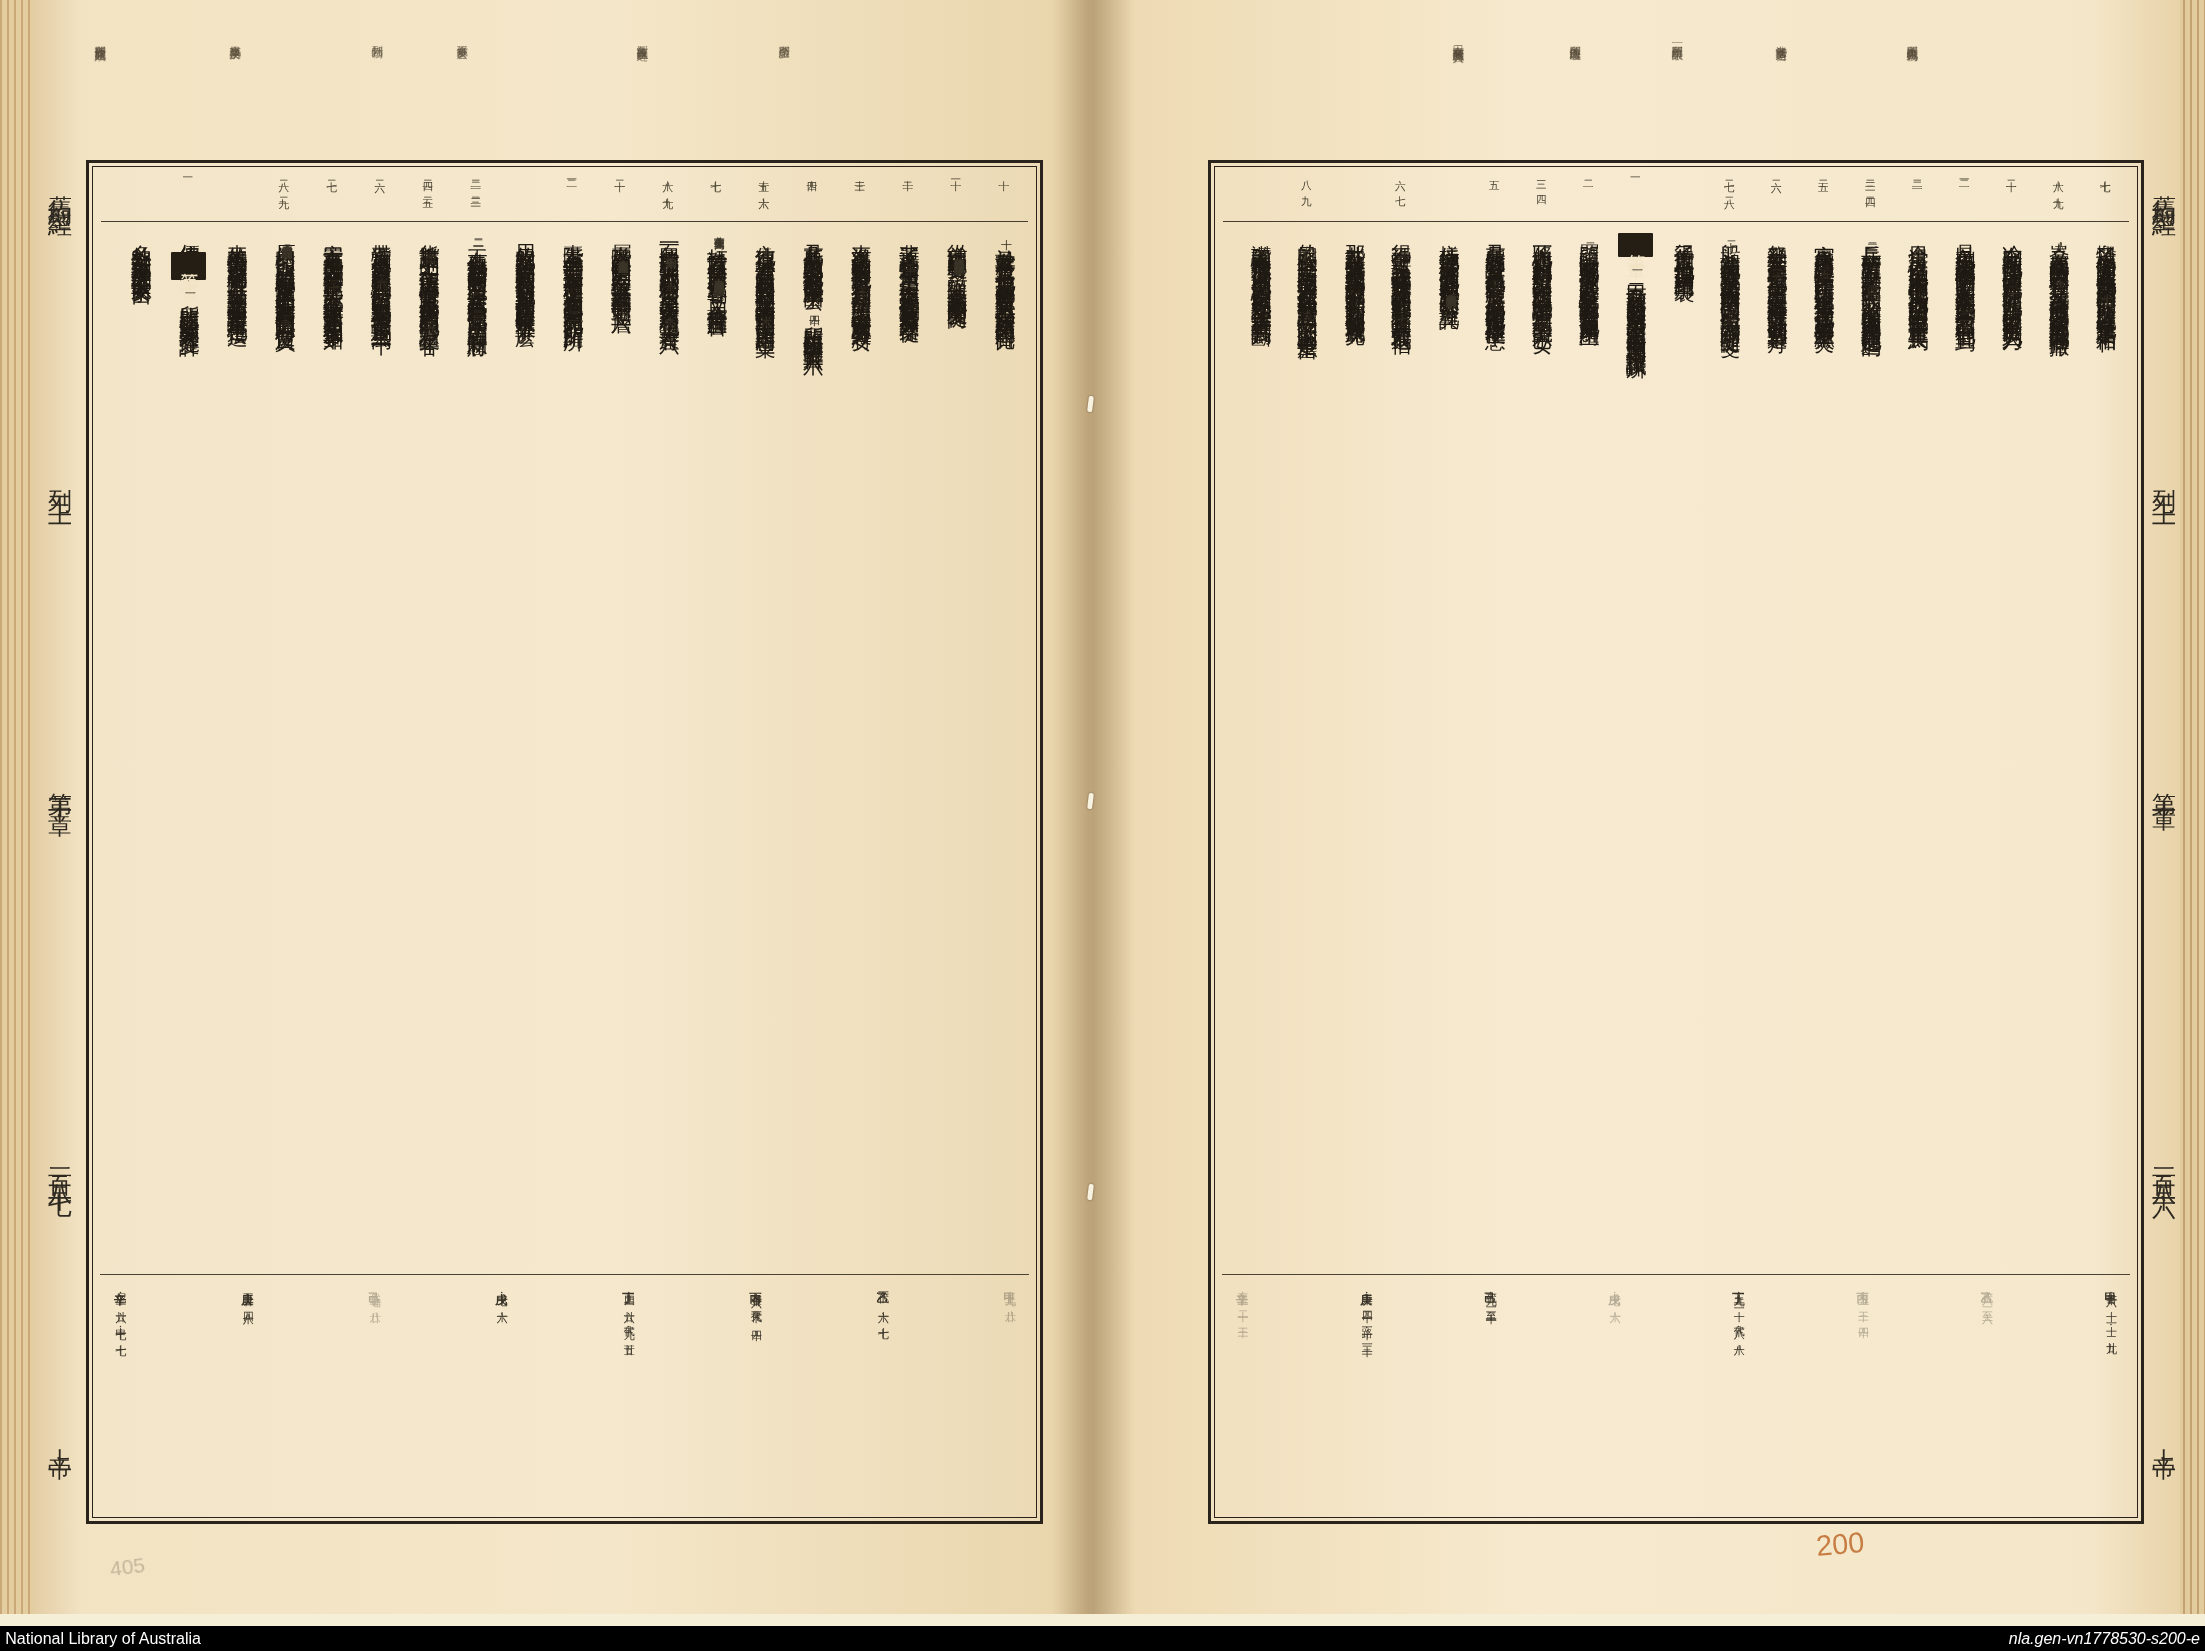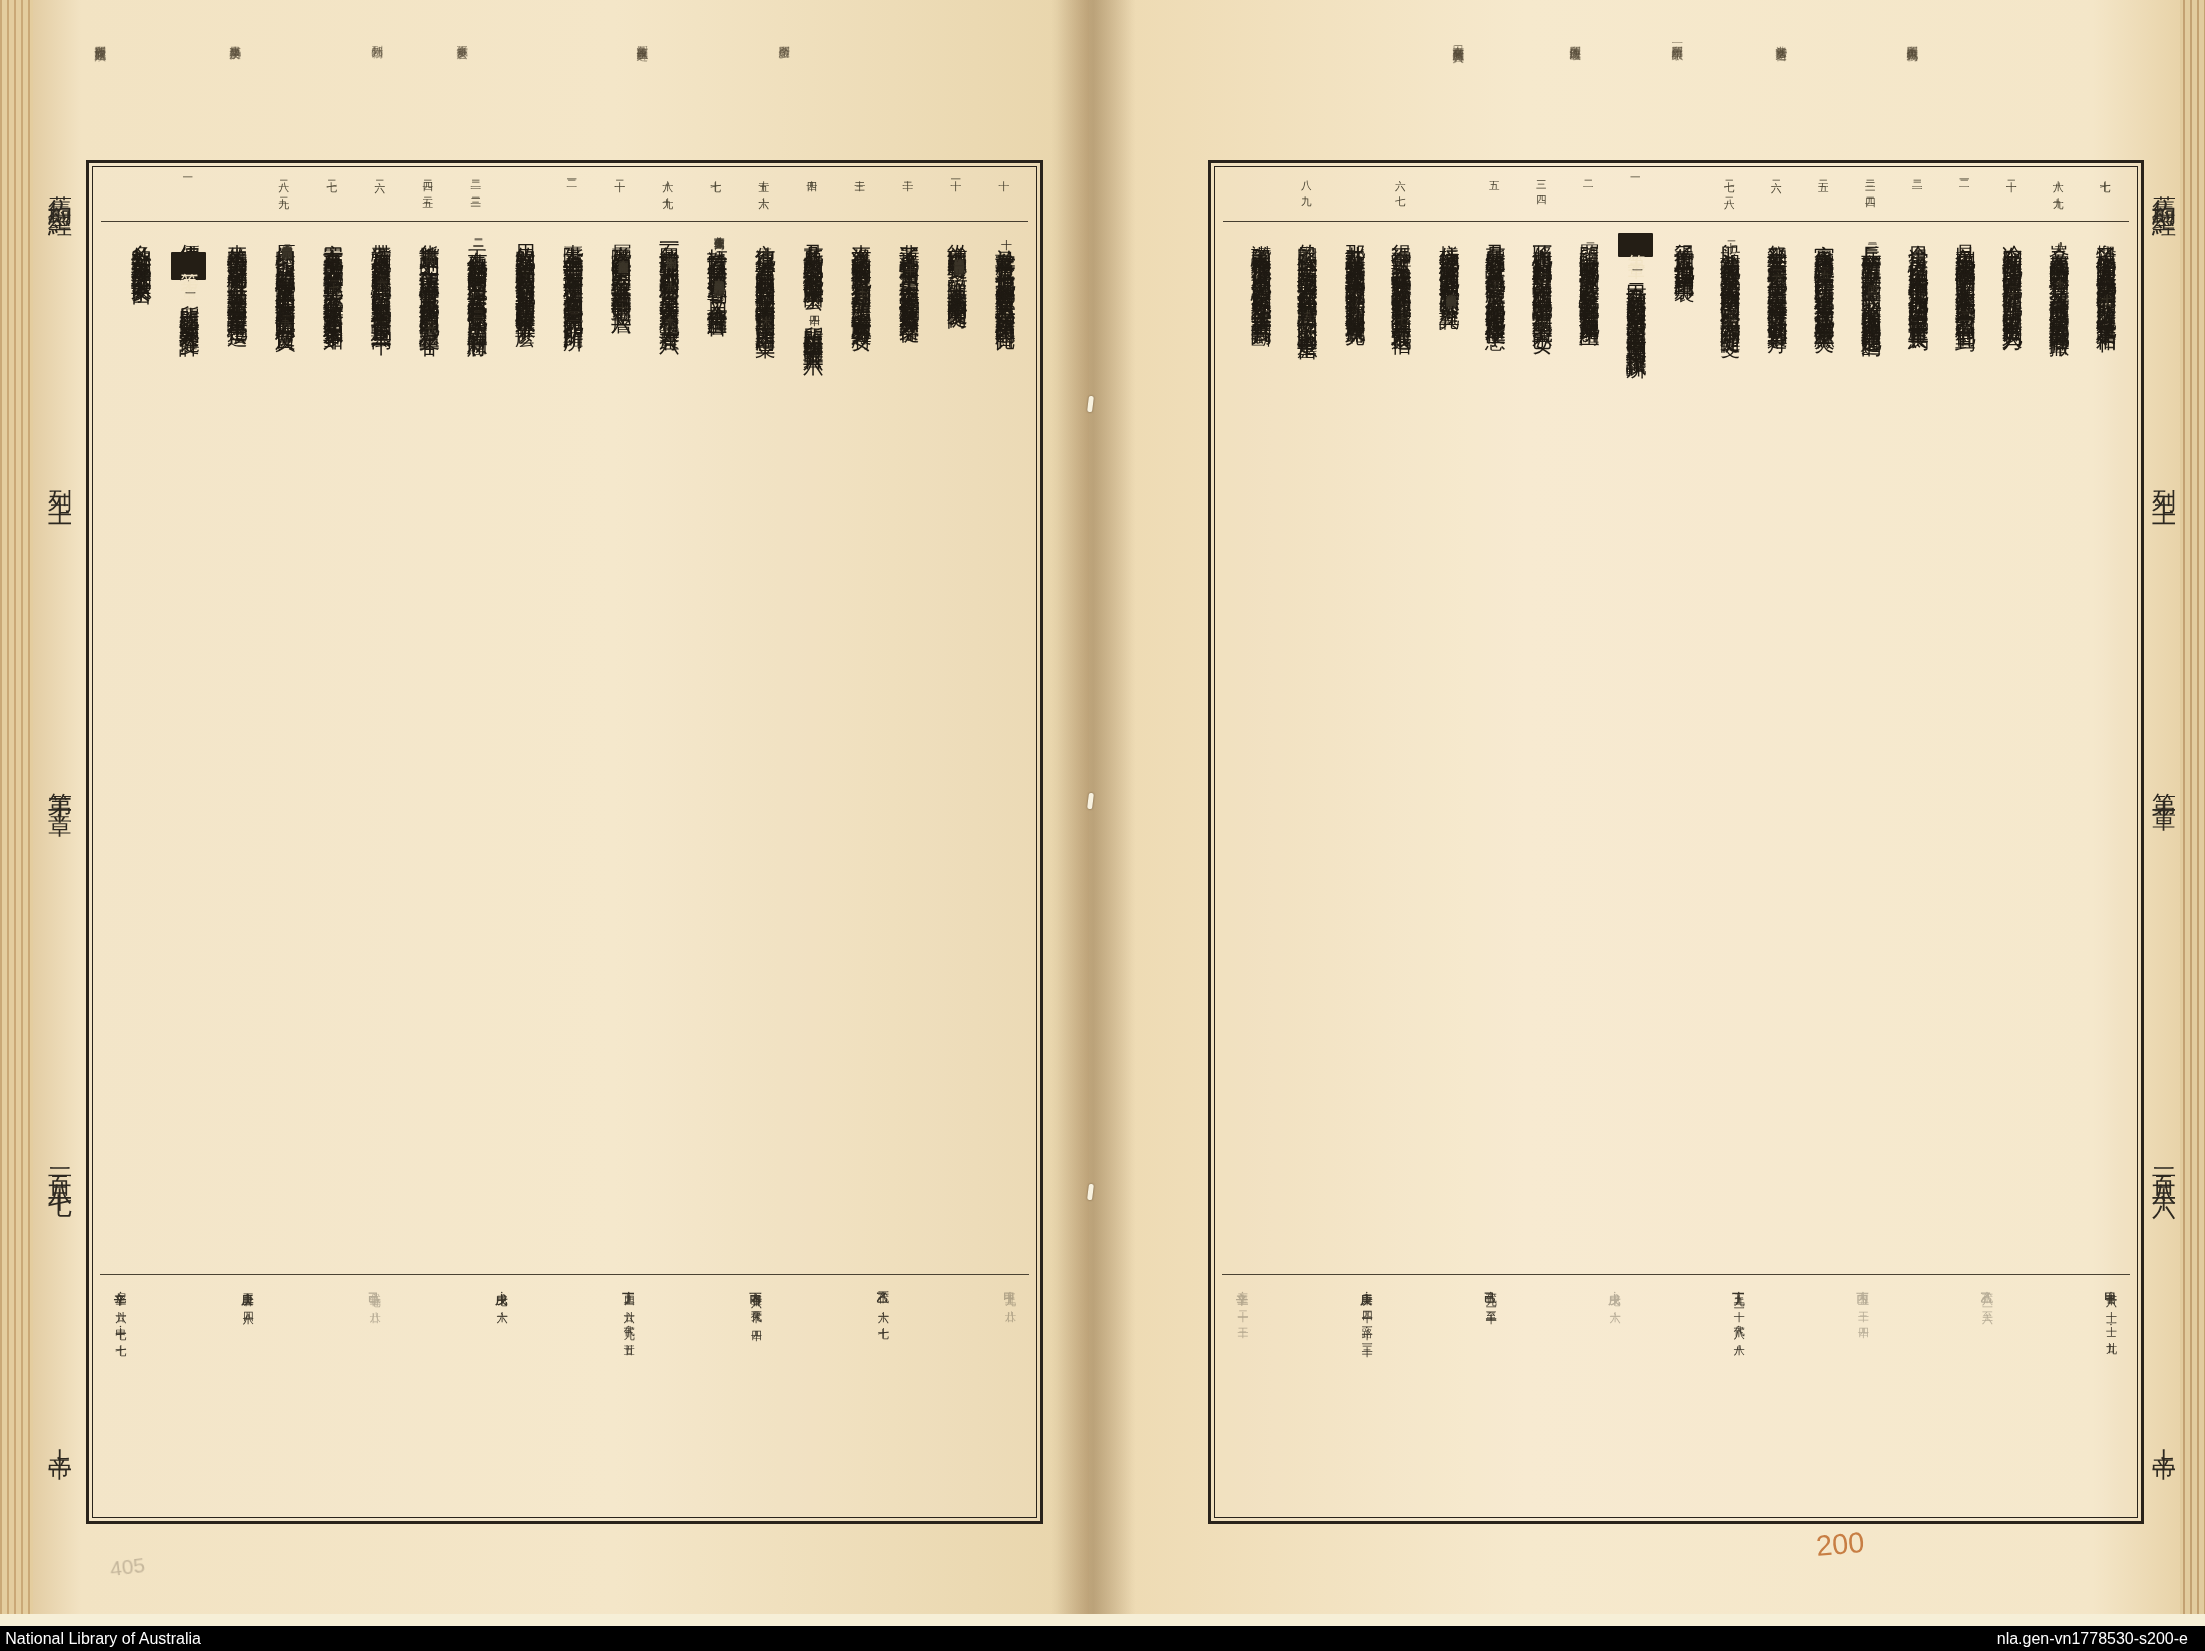--- a/index.html
+++ b/index.html
@@ -58,21 +58,21 @@
   .ml-y1{top:176px;}  .ml-y2{top:470px;} .ml-y3{top:774px;} .ml-y4{top:1149px;} .ml-y5{top:1429px;}
   
   .hand-orange{position:absolute;left:1816px;top:1528px;color:#c06c2d;font-size:29px;
     font-family:"Liberation Sans",sans-serif;transform:rotate(-5deg);opacity:.85;}
   .hand-pencil{position:absolute;left:110px;top:1555px;color:#8d7f6b;font-size:21px;
     font-family:"Liberation Sans",sans-serif;transform:rotate(-7deg);opacity:.45;filter:blur(0.5px);}
   
   #footer{position:absolute;left:0;top:1626px;width:2205px;height:39px;background:#000;
     font-family:"Liberation Sans",sans-serif;color:#fff;}
   #footer .fl{position:absolute;left:5.3px;top:4.2px;font-size:16px;}
-  #footer .fr{position:absolute;right:17px;top:4.2px;font-size:16px;}
+  #footer .fr{position:absolute;right:5px;top:4.2px;font-size:16px;font-style:italic;}
 </style>
 </head>
 <body>
 
 <div id="canvas">
   <div id="paper"></div>
   <div id="edge-left" class="edge-stack"></div>
   <div id="edge-right" class="edge-stack"></div>
   <div id="page-left" class="page"></div>
   <div id="page-right" class="page"></div>

